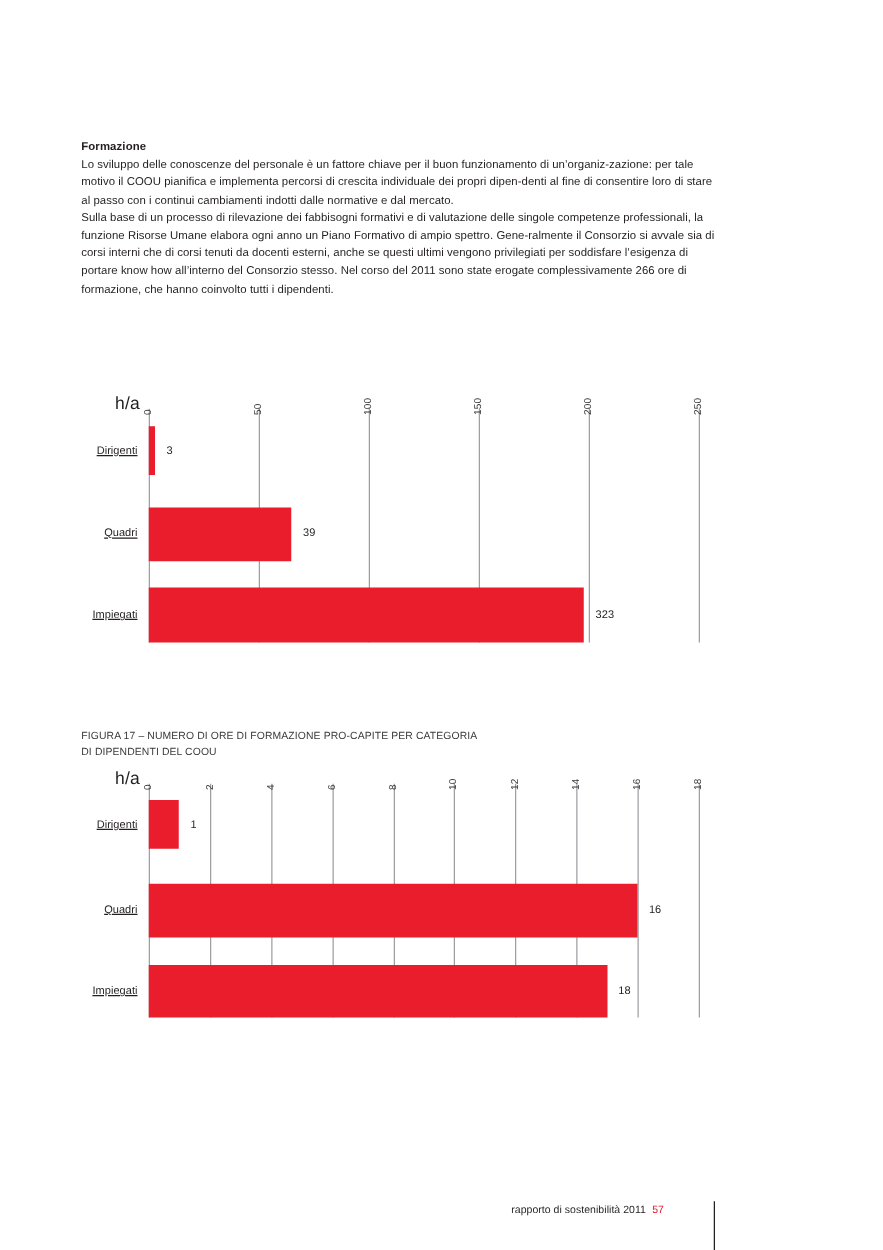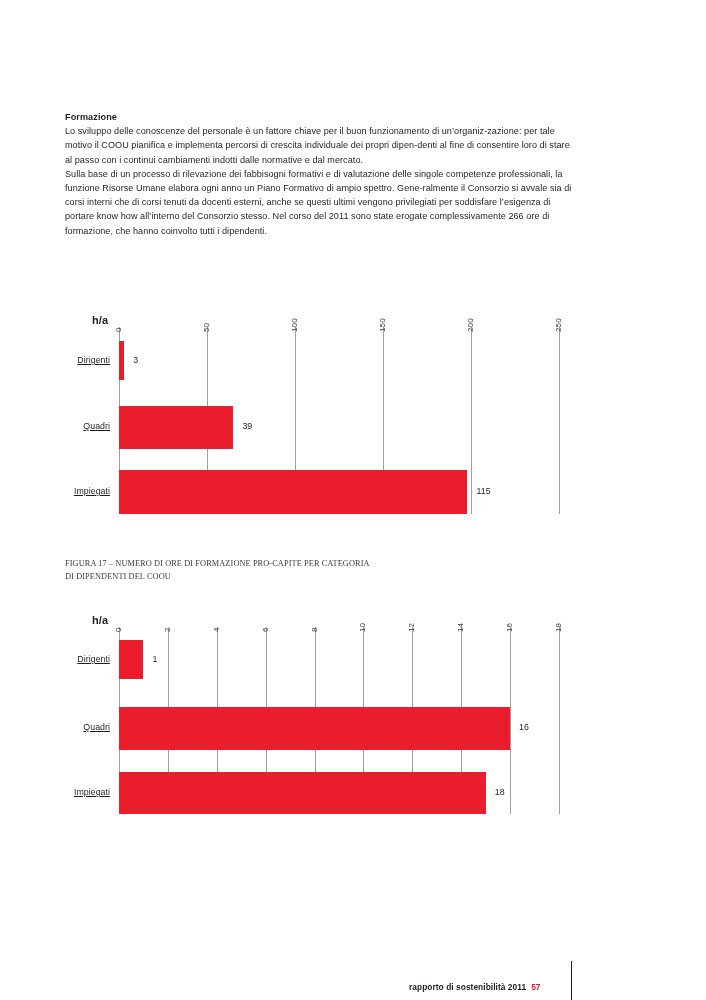--- a/index.html
+++ b/index.html
@@ -50,21 +50,21 @@
   .fig-caption {
     position: absolute;
     left: 65px;
     font-size: 8.3px;
     line-height: 12.6px;
     letter-spacing: 0.012em;
     color: #3b3b3d;
     white-space: pre-line;
   }
   #caption-16 { top: 272px; width: 520px; }
-  #caption-17 { top: 558px; width: 420px; font-family: Liberation Serif, serif; }
+  #caption-17 { top: 582px; width: 420px; }
 
   
   .chart {
     position: absolute;
     left: 0;
   }
   #chart-16 { top: 300px; height: 230px; width: 706px; }
   #chart-17 { top: 600px; height: 225px; width: 706px; }
 
   .gridline {
@@ -80,24 +80,23 @@
     font-size: 8px;
     color: #3b3b3d;
     letter-spacing: 0.02em;
     transform: rotate(-90deg);
     transform-origin: left bottom;
     white-space: nowrap;
   }
 
   .ha-label {
     position: absolute;
-    font-size: 11px;
+    font-size: 14px;
     color: #231f20;
     letter-spacing: 0.01em;
-    font-weight: bold;
   }
 
   .cat-label {
     position: absolute;
     font-size: 8.8px;
     color: #231f20;
     text-align: right;
     letter-spacing: 0.005em;
     white-space: nowrap;
     text-decoration: underline;
@@ -113,23 +112,23 @@
     font-size: 8.8px;
     color: #231f20;
     letter-spacing: 0.01em;
     white-space: nowrap;
   }
 
   
   .footer {
     position: absolute;
     left: 409px;
-    top: 982px;
+    top: 962px;
     font-size: 8.4px;
-    font-weight: bold;
+    font-weight: normal;
     letter-spacing: 0.005em;
     color: #231f20;
     white-space: nowrap;
   }
   .footer .pageno {
     color: #e0162b;
     margin-left: 5px;
   }
   .footer-rule {
     position: absolute;
@@ -168,21 +167,21 @@
       <div class="gridline" style="left: 559px; top: 27px; height: 187px;"></div>
       <div class="tick-label" style="left: 563px; top: 23px;">250</div>
       <div class="cat-label" style="left: 0px; width: 110px; top: 55px;">Dirigenti</div>
       <div class="bar" style="left: 119px; top: 41px; height: 39px; width: 5.28px; background: rgb(234, 29, 45);"></div>
       <div class="bar-value" style="left: 133.28px; top: 55px;">3</div>
       <div class="cat-label" style="left: 0px; width: 110px; top: 121px;">Quadri</div>
       <div class="bar" style="left: 119px; top: 106px; height: 43px; width: 114.4px; background: rgb(234, 29, 45);"></div>
       <div class="bar-value" style="left: 242.4px; top: 121px;">39</div>
       <div class="cat-label" style="left: 0px; width: 110px; top: 186px;">Impiegati</div>
       <div class="bar" style="left: 119px; top: 170px; height: 44px; width: 348.48px; background: rgb(234, 29, 45);"></div>
-      <div class="bar-value" style="left: 476.48px; top: 186px;">115</div>
+      <div class="bar-value" style="left: 476.48px; top: 186px;">323</div>
     </div>
 
   <div class="fig-caption" id="caption-17">FIGURA 17 – NUMERO DI ORE DI FORMAZIONE PRO-CAPITE PER CATEGORIA
 DI DIPENDENTI DEL COOU</div>
 
   <div class="chart" id="chart-17">
       <div class="ha-label" style="left: 92px; top: 14px;">h/a</div>
       <div class="gridline axis0" style="left: 119px; top: 27px; height: 187px;"></div>
       <div class="tick-label" style="left: 123px; top: 23px;">0</div>
       <div class="gridline" style="left: 168px; top: 27px; height: 187px;"></div>

